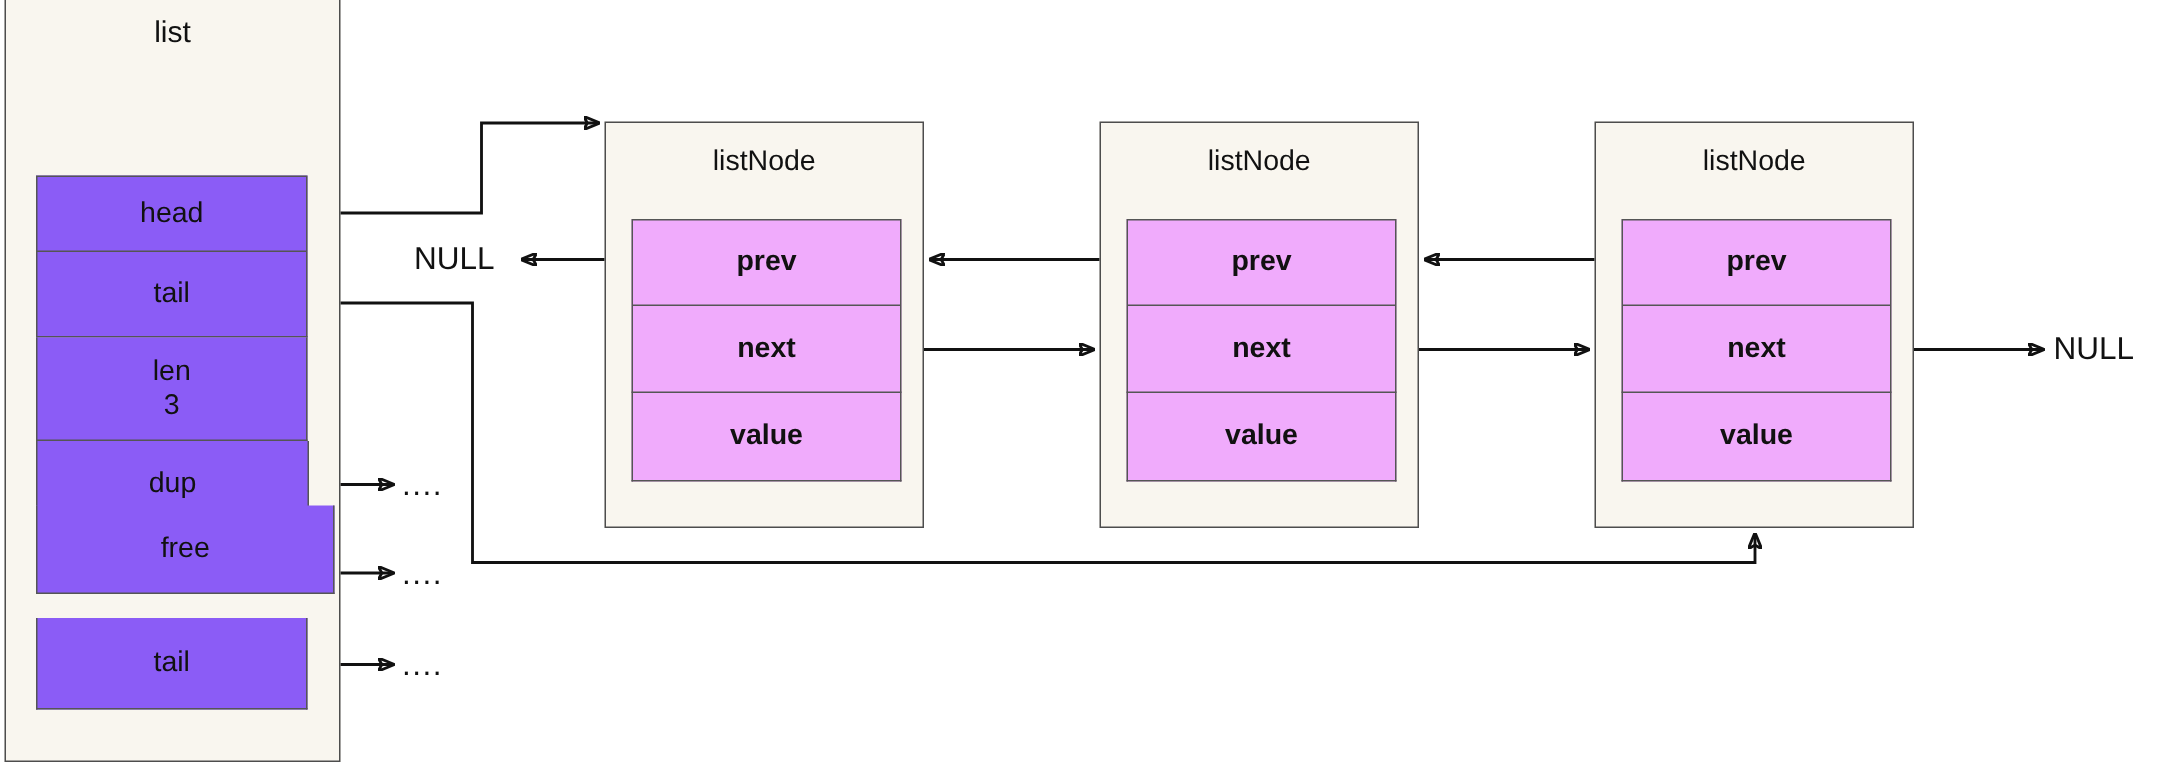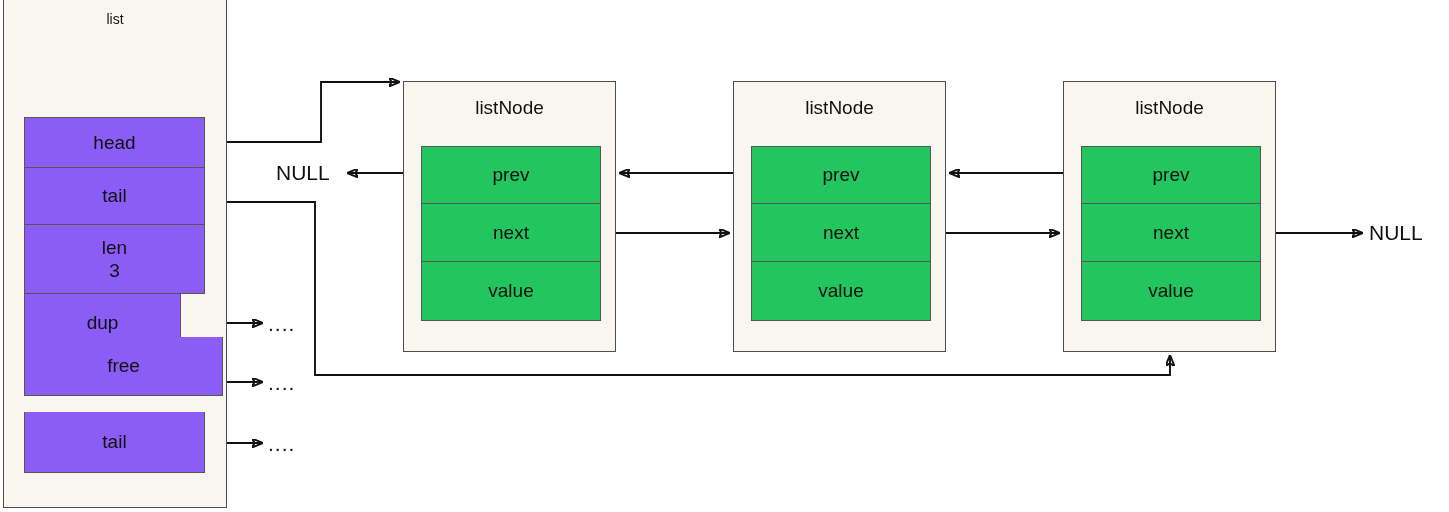--- a/index.html
+++ b/index.html
@@ -24,37 +24,37 @@
 
   
   .struct-box {
     background: #f9f6ef;
     border: 1.6px solid #4d4d4d;
   }
   .struct-title {
     position: absolute;
     left: 0; right: 0;
     text-align: center;
-    font-size: 14px;
+    font-size: 20px;
     color: #111;
   }
 
   
   .field {
     border: 1.4px solid #555;
     display: flex;
     align-items: center;
     justify-content: center;
     font-size: 19px;
     color: #111;
     line-height: 1.22;
     text-align: center;
   }
   .field.pink { background: #8b5cf6; }
-  .field.blue { background: #22c55e; }
+  .field.blue { background: #f0abfc; font-weight: bold; }
   .field + .field { border-top: none; }
 
   
   .node-box {
     background: #f9f6ef;
     border: 1.6px solid #4d4d4d;
   }
   .node-title {
     position: absolute;
     left: 0; right: 0;
@@ -127,21 +127,21 @@
   <div class="abs field pink" style="left:24px; top:117px; width:181px; height:51px;">
     <span>head</span>
   </div>
   <div class="abs field pink" style="left:24px; top:168px; width:181px; height:57px;">
     <span>tail</span>
   </div>
   <div class="abs field pink" style="left:24px; top:225px; width:181px; height:69px; flex-direction:column;">
     <span>len</span>
     <span>3</span>
   </div>
-  <div class="abs field pink" style="left:24px; top:294px; width:157px; height:59px;">
+  <div class="abs field pink" style="left:24px; top:294px; width:182px; height:59px;">
     <span>dup</span>
   </div>
   <div class="abs field pink" style="left:24px; top:337px; width:199px; height:59px;">
     <span>free</span>
   </div>
   <div class="abs field pink" style="left:24px; top:412px; width:181px; height:61px;">
     <span>tail</span>
   </div>
 
   <div class="dots-label" style="left:268px; top:312px;">....</div>

